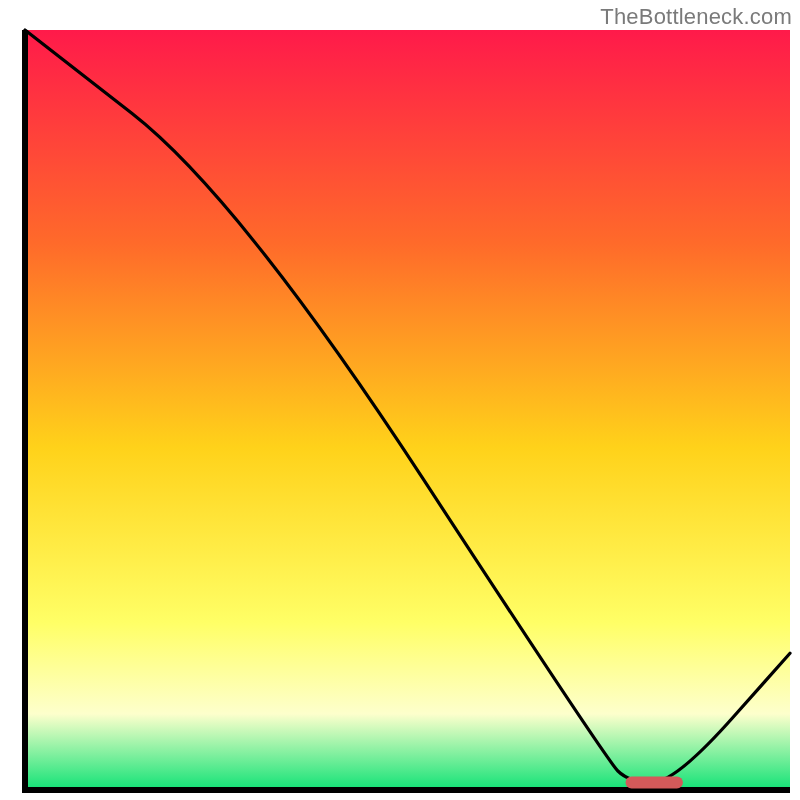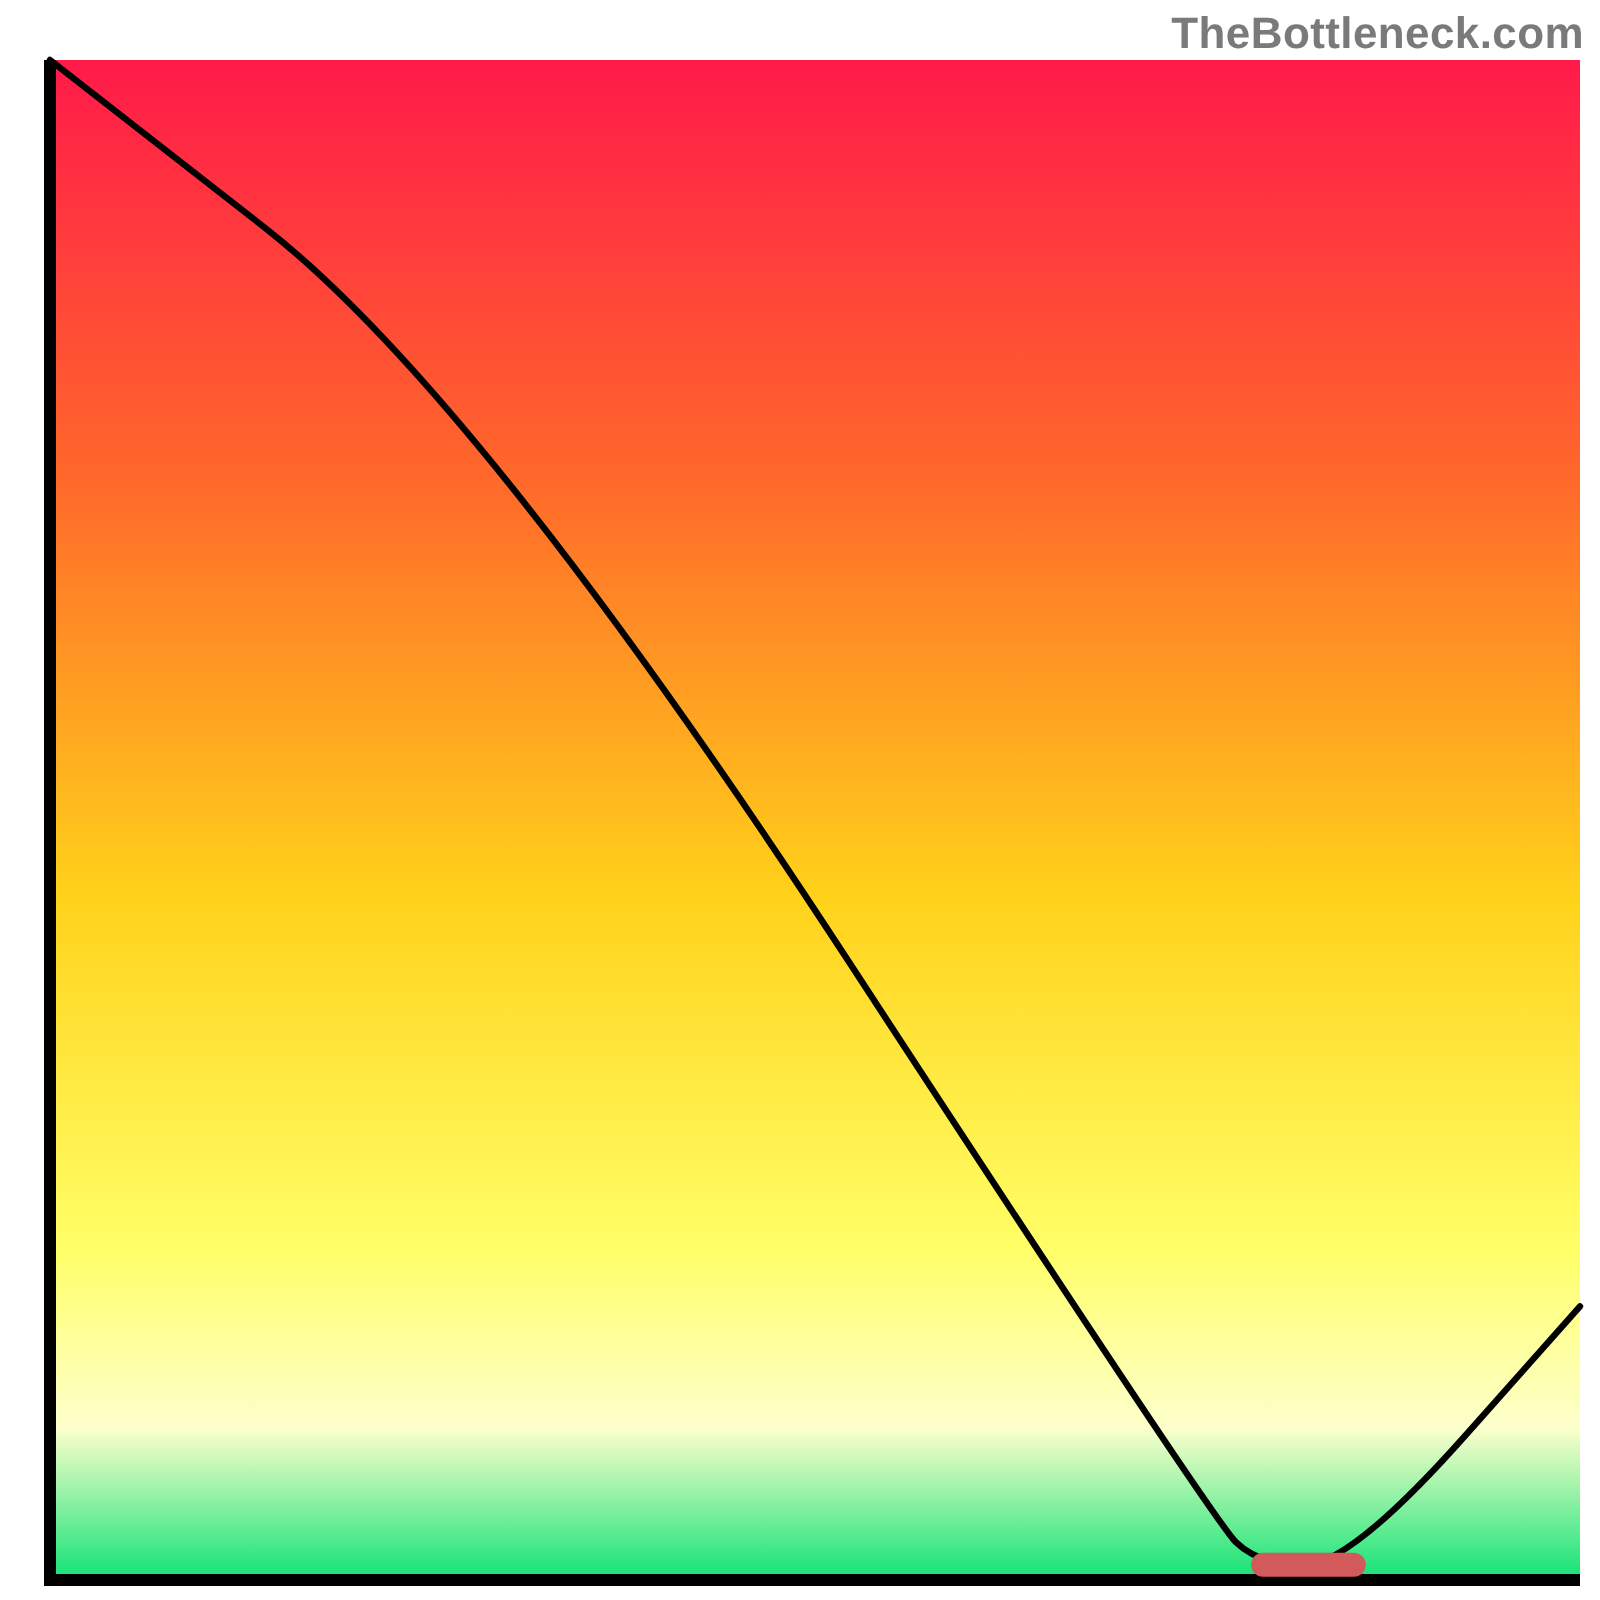--- a/index.html
+++ b/index.html
@@ -14,21 +14,21 @@
     position: relative;
     width: 800px;
     height: 800px;
   }
   .watermark {
     position: absolute;
     top: 4px;
     right: 8px;
     color: #7a7a7a;
     font-size: 22px;
-    font-weight: 700;
+    font-weight: 400;
     letter-spacing: 0.2px;
     z-index: 3;
   }
   svg.plot {
     position: absolute;
     top: 0;
     left: 0;
     width: 800px;
     height: 800px;
     z-index: 1;

